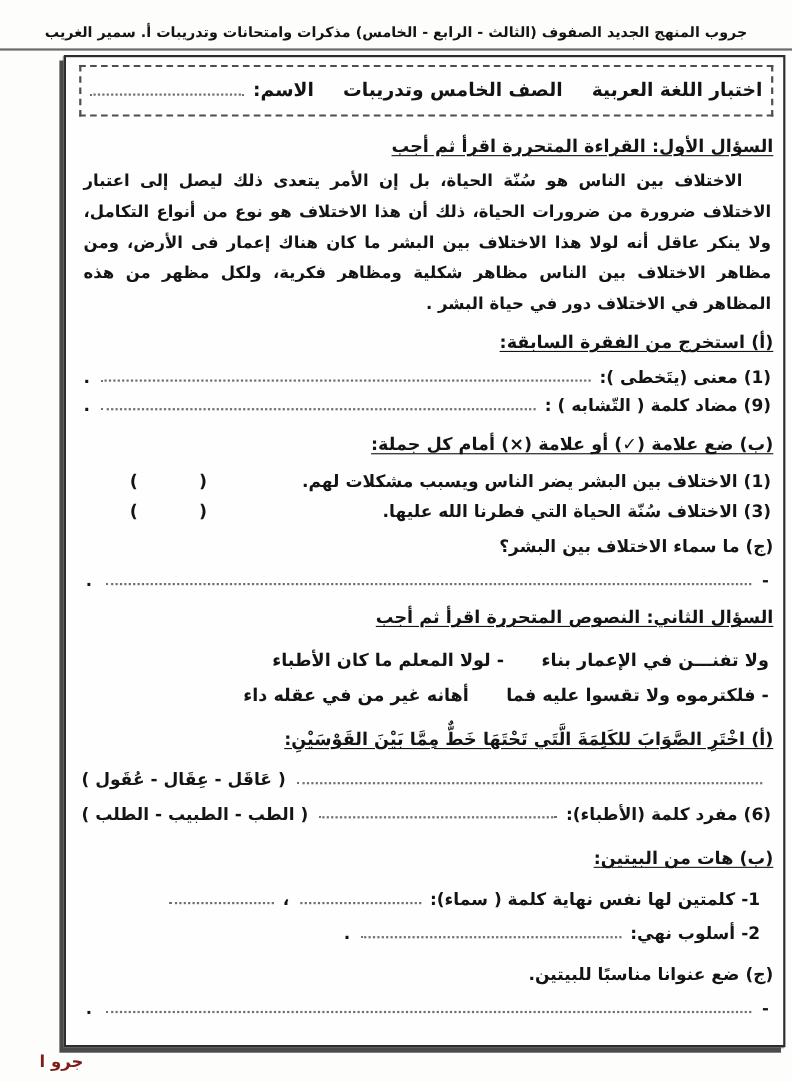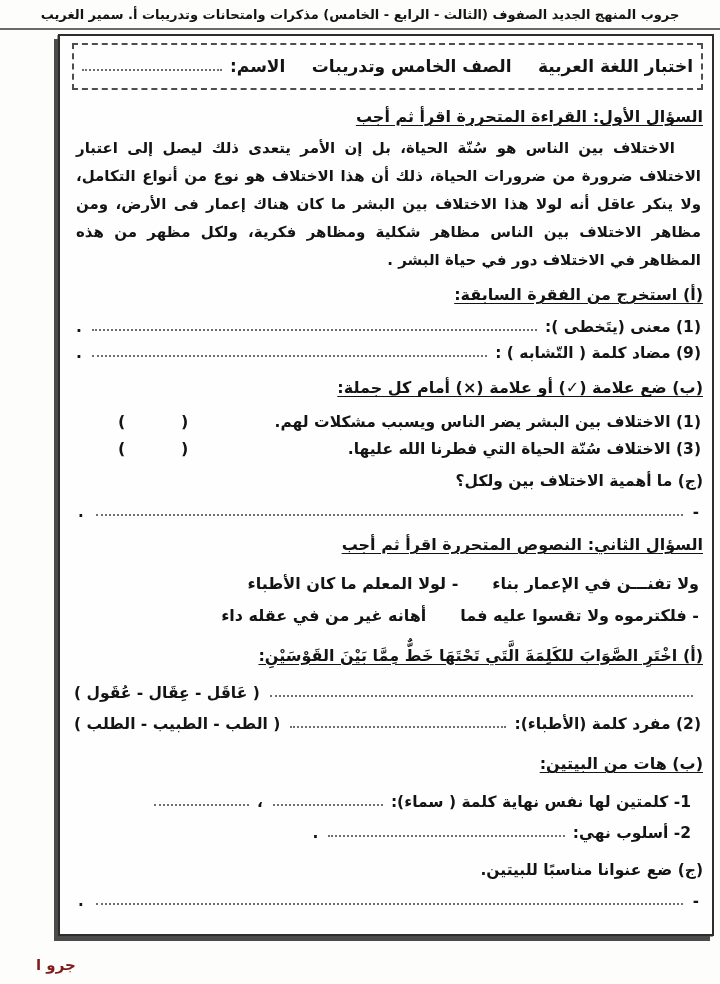--- a/index.html
+++ b/index.html
@@ -3,21 +3,21 @@
 <meta charset="utf-8">
 <style>
   * { box-sizing: border-box; }
   html,body { margin:0; padding:0; }
   body {
     width:720px; height:984px; overflow:hidden;
     background:#fdfdfc; color:#141414;
     font-family:"DejaVu Sans","Liberation Sans",sans-serif;
     font-weight:700; direction:rtl;
   }
-  .banner { text-align:center; font-size:13px; padding:7px 6px 5px; }
+  .banner { text-align:center; font-size:13px; padding:23px 6px 5px; }
   .topline { border:none; border-top:2px solid #6a6a6a; margin:1px 0 4px 0; }
 
   .sheet {
     position:relative; margin:2px 6px 0 58px; height:902px;
     border:2.5px solid #2d2d2d; background:#fefefe;
     box-shadow:-4px 5px 0 #4b4b4b, -1px 1px 0 #9a9a9a;
     padding:7px 9px 6px 12px;
   }
 
   .titlebox {
@@ -99,21 +99,21 @@
       <span class="lbl">(1) الاختلاف بين البشر يضر الناس ويسبب مشكلات لهم.</span>
       <span class="spacer"></span>
       <span class="slot">(          )</span>
     </div>
     <div class="row">
       <span class="lbl">(3) الاختلاف سُنّة الحياة التي فطرنا الله عليها.</span>
       <span class="spacer"></span>
       <span class="slot">(          )</span>
     </div>
 
-    <div><span class="plainh">(ج) ما أهمية الاختلاف بين ولكل؟</span></div>
+    <div><span class="plainh">(ج) ما سماء الاختلاف بين البشر؟</span></div>
     <div class="ansline">
       <span>-</span>
       <span class="dots"></span>
       <span class="period">.</span>
     </div>
   </div>
 
   <div>
     <span class="uh">السؤال الثاني: النصوص المتحررة اقرأ ثم أجب</span>
 
@@ -125,21 +125,21 @@
       <span class="hemi">- فلكترموه ولا تقسوا عليه فما</span>
       <span class="hemi">أهانه غير من في عقله داء</span>
     </div>
 
     <div><span class="uh">(أ) اخْتَرِ الصَّوَابَ للكَلِمَةَ الَّتَي تَحْتَهَا خَطٌّ مِمَّا بَيْنَ القَوْسَيْنِ:</span></div>
     <div class="row q2row">
       <span class="dots grow"></span>
       <span class="choices">( عَاقَل -  عِقَال -  عُقَول )</span>
     </div>
     <div class="row q2row">
-      <span class="lbl">(2) مفرد كلمة (الأطباء):</span>
+      <span class="lbl">(6) مفرد كلمة (الأطباء):</span>
       <span class="dots grow"></span>
       <span class="choices">( الطب - الطبيب - الطلب )</span>
     </div>
 
     <div><span class="uh">(ب) هات من البيتين:</span></div>
     <div class="row q2row indent">
       <span class="lbl">1- كلمتين لها نفس نهاية كلمة ( سماء):</span>
       <span class="dots w110"></span>
       <span>،</span>
       <span class="dots w95"></span>

